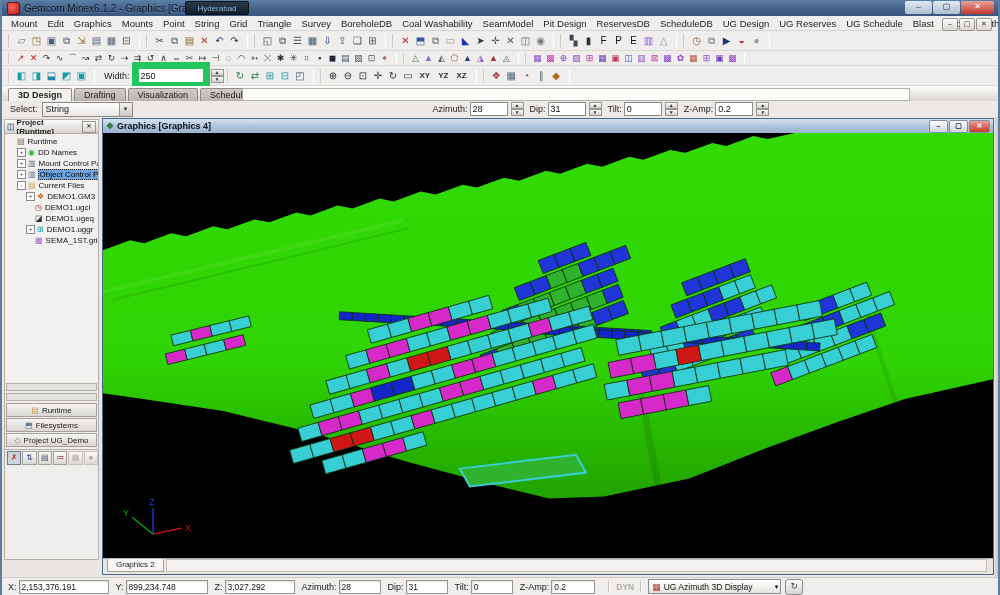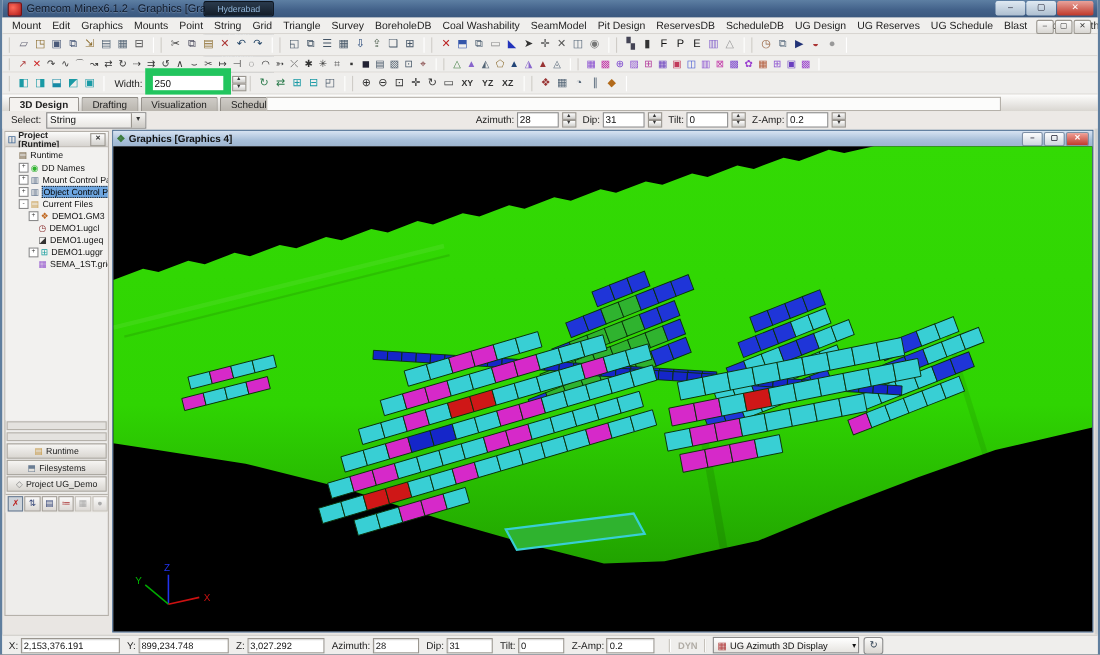--- a/index.html
+++ b/index.html
@@ -743,20 +743,24 @@
         <g font-family="Liberation Sans, sans-serif" font-size="9">
           <line x1="50" y1="404" x2="50" y2="378" stroke="#2233ee" stroke-width="1.4"></line>
           <line x1="50" y1="404" x2="29" y2="387" stroke="#00aa00" stroke-width="1.4"></line>
           <line x1="50" y1="404" x2="78" y2="398" stroke="#cc1111" stroke-width="1.4"></line>
           <text x="46" y="375" fill="#2233ee" id="ax-z">Z</text>
           <text x="20" y="386" fill="#00bb00" id="ax-y">Y</text>
           <text x="82" y="401" fill="#cc1111" id="ax-x">X</text>
         </g>
       </svg>
     </div>
+    <div class="gtabbar">
+      <span class="gtab">Graphics 2</span>
+      <span class="gtab-rest"></span>
+    </div>
   </div>
 
   <div class="abs rborder"></div>
 
   <div class="abs statusbar">
     <span id="sb-fields" style="display:flex;align-items:center;">
         <span class="sb-field">
           <span>X:</span>
           <span class="sb-box" style="width:86px">2,153,376.191</span>
         </span>

